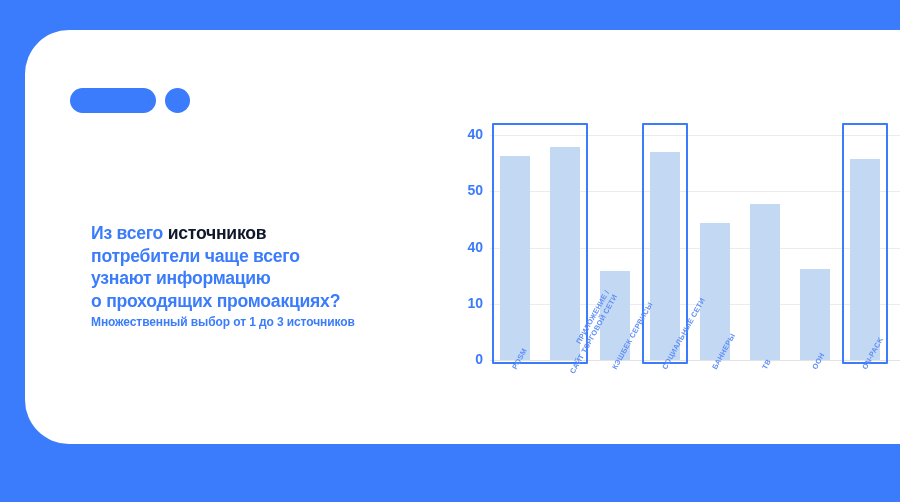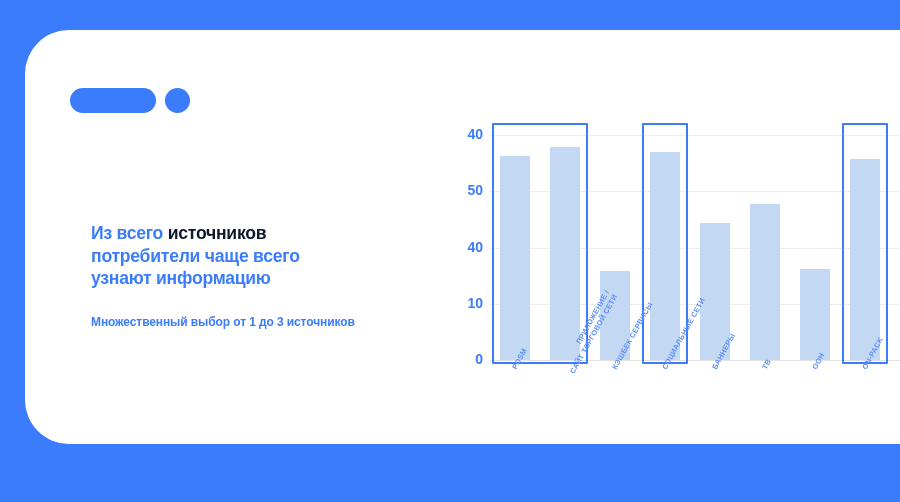--- a/index.html
+++ b/index.html
@@ -82,20 +82,21 @@
 
     <div id="logo">
       <div class="logo-pill"></div>
       <div class="logo-dot"></div>
     </div>
 
     <div id="headline">
       <span class="l"><span>Из всего </span><span class="dark">источников</span></span>
       <span class="l">потребители чаще всего</span>
       <span class="l">узнают информацию</span>
+      <span class="l">о проходящих промоакциях?</span>
     </div>
 
     <div id="subline">Множественный выбор от 1 до 3 источников</div>
 
     <div id="chart">
       <div id="plot">
         <div id="gridlines">
             <div class="axis-zero" style="top: 225px;"></div>
             <div class="gridline" style="top: 168.75px;"></div>
             <div class="gridline" style="top: 112.5px;"></div>

